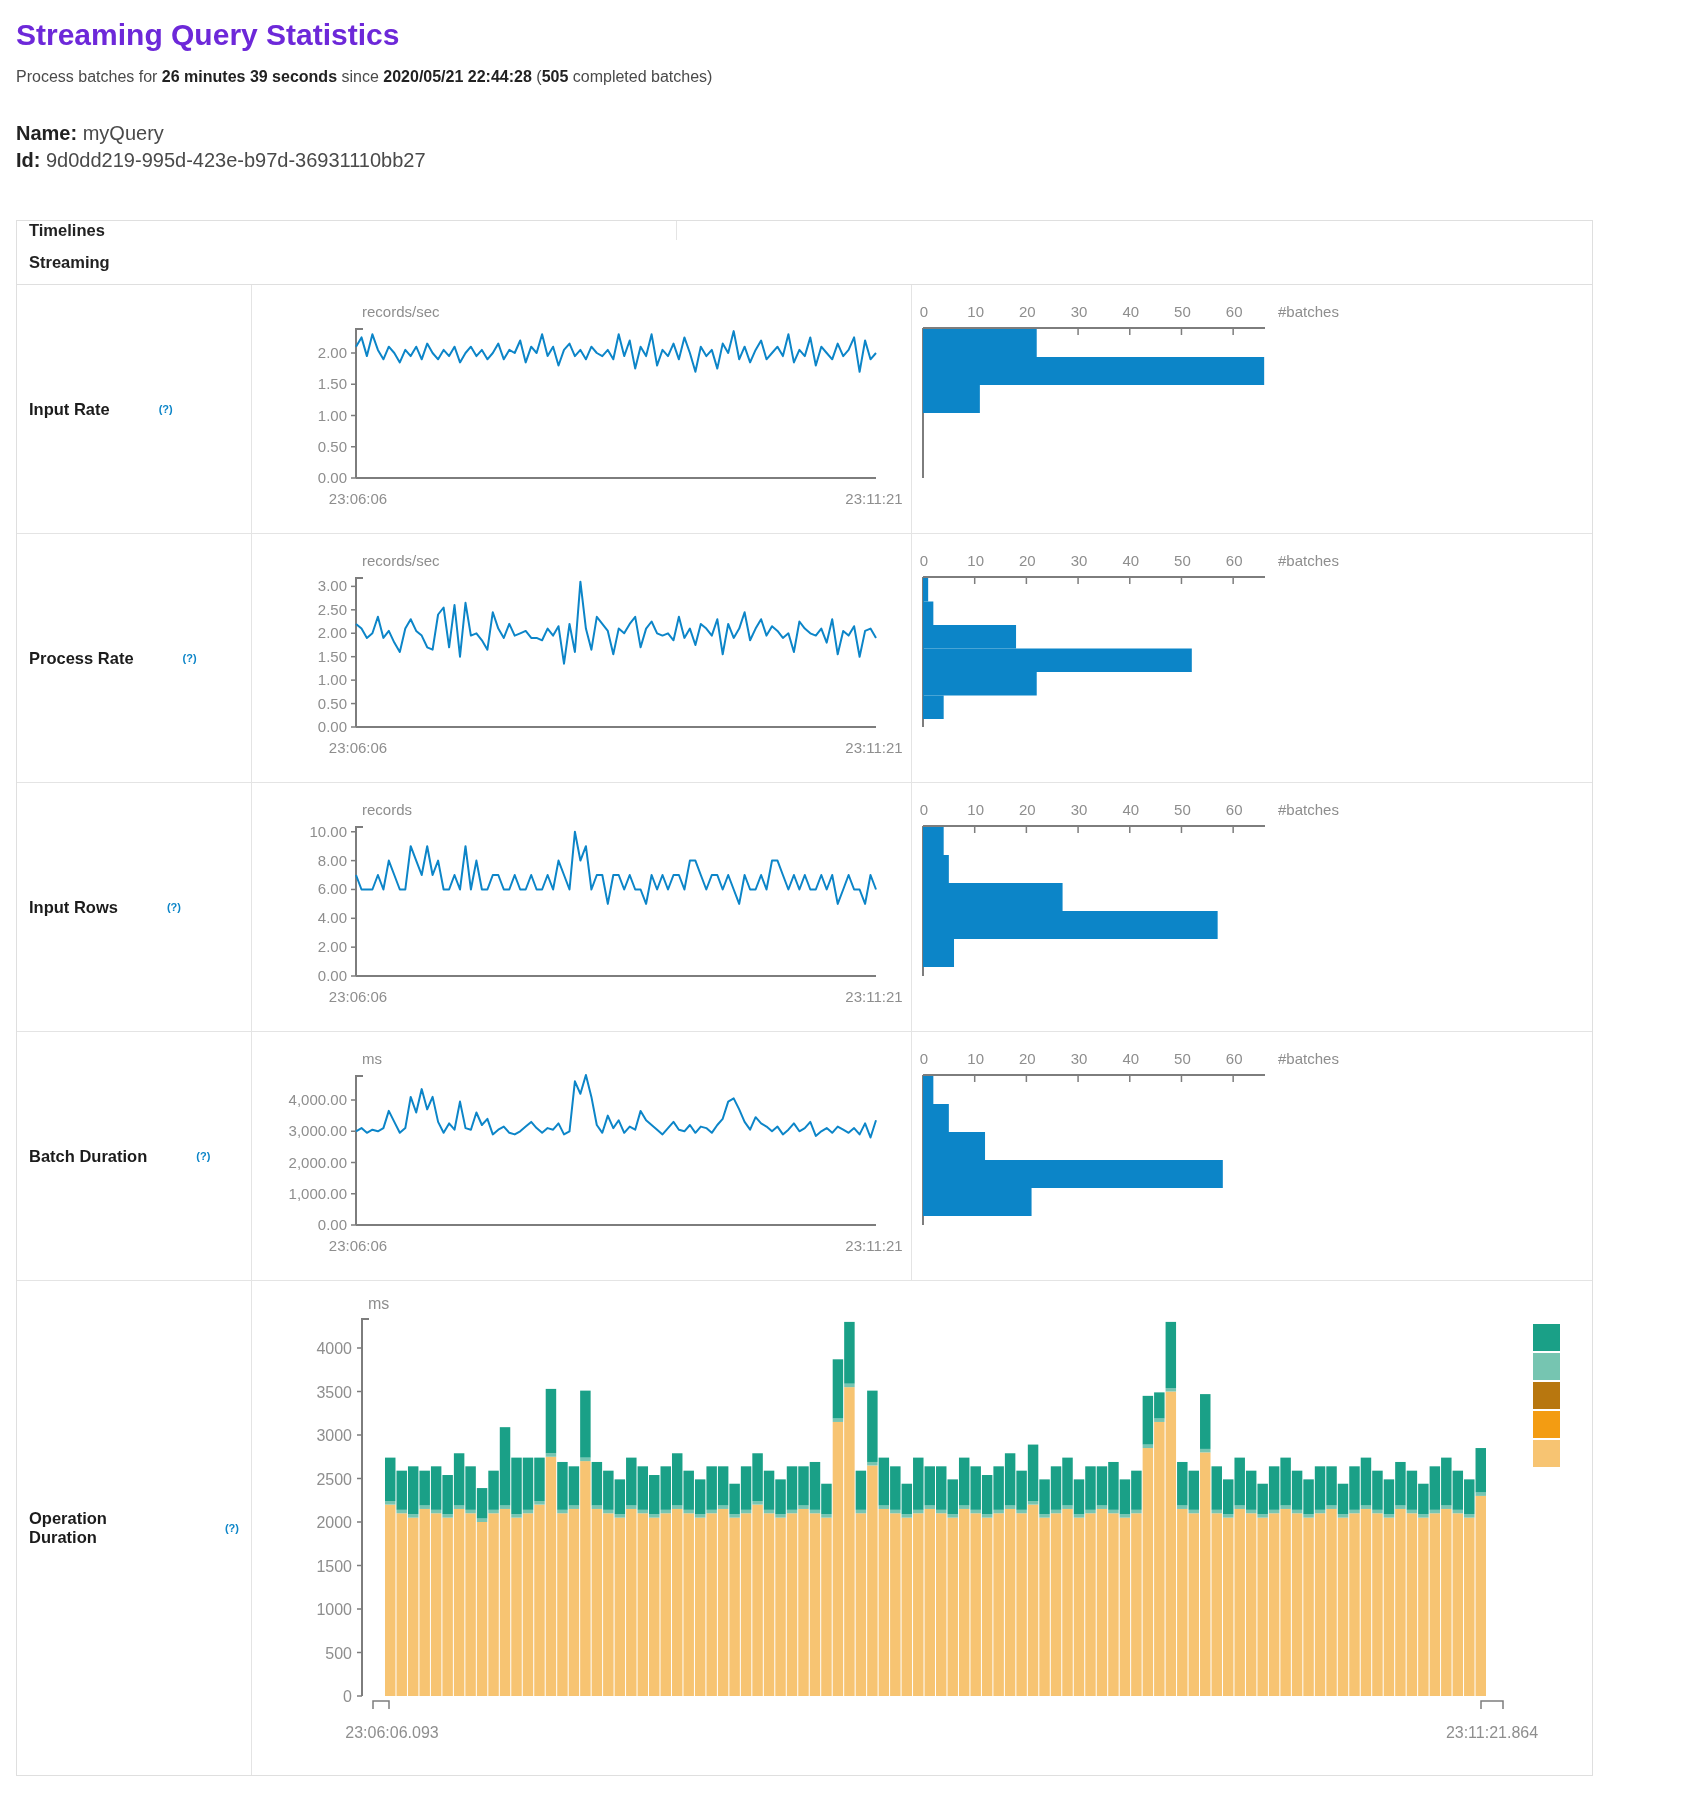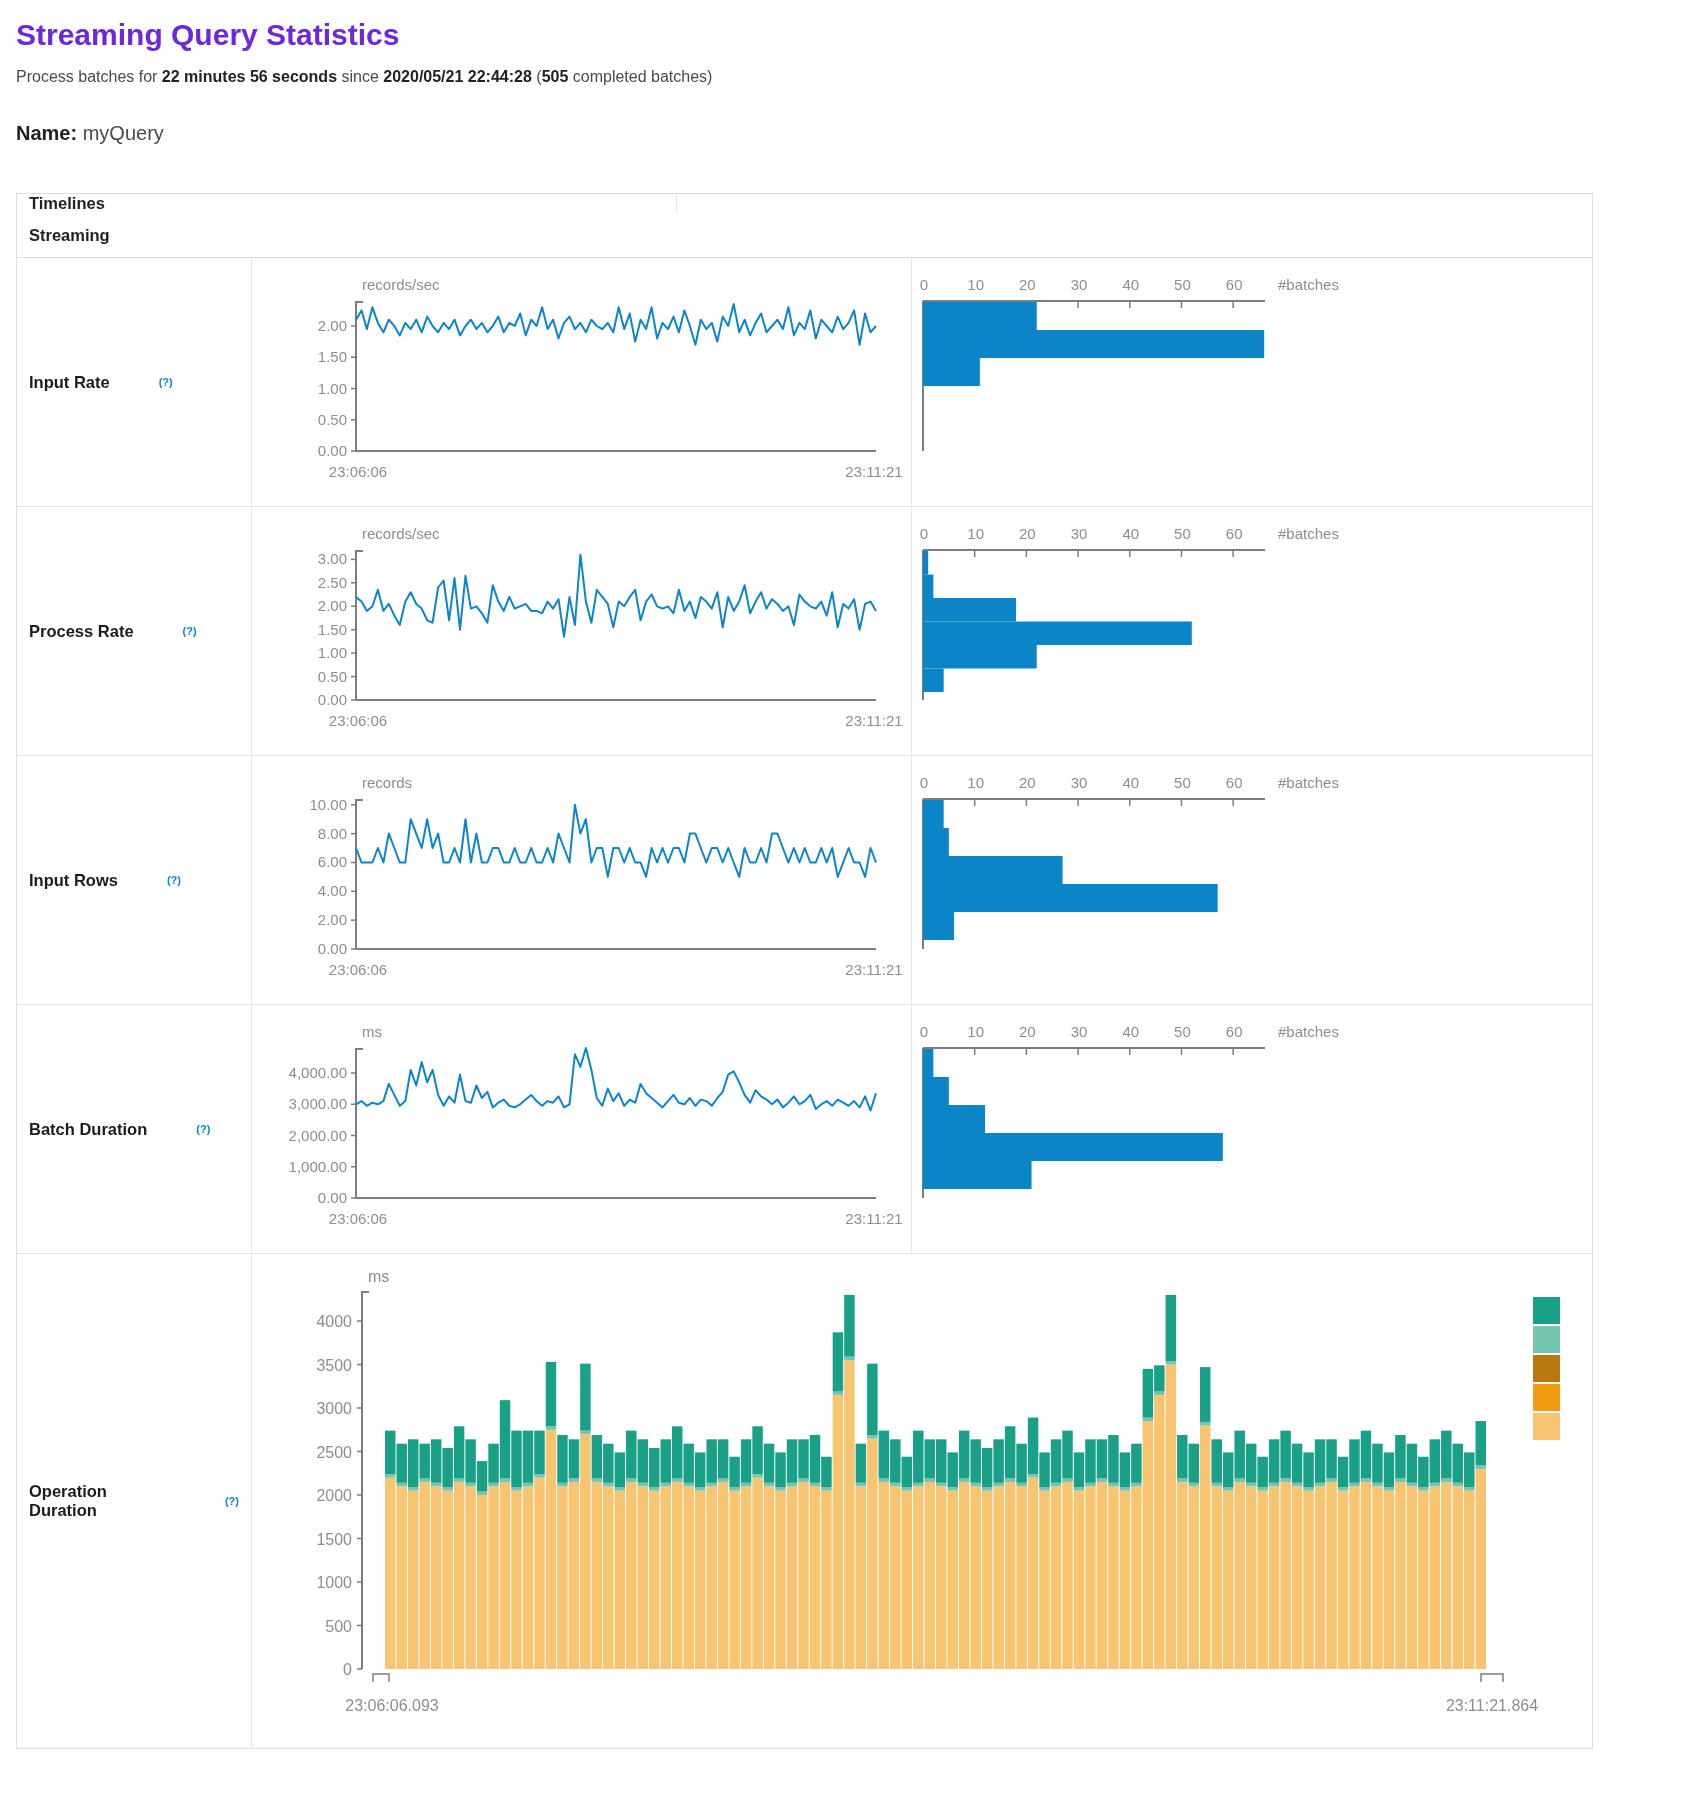--- a/index.html
+++ b/index.html
@@ -22,24 +22,25 @@
   .chart-cell{position:relative;overflow:visible;}
   svg{display:block;font-family:"Liberation Sans",sans-serif;}
   svg text{font-family:"Liberation Sans",sans-serif;}
 </style>
 </head>
 <body>
 
 <div class="wrap">
   <h1>Streaming Query Statistics</h1>
 
-  <p class="subtitle"><span>Process batches for </span><b>22 minutes 56 seconds</b><span> since </span><b>2020/05/21 22:44:28</b><span> (</span><b>505</b><span> completed batches)</span></p>
+  <p class="subtitle"><span>Process batches for </span><b>26 minutes 39 seconds</b><span> since </span><b>2020/05/21 22:44:28</b><span> (</span><b>505</b><span> completed batches)</span></p>
 
   <div class="meta">
     <div><b>Name:</b> <span>myQuery</span></div>
+    <div><b>Id:</b> <span>9d0dd219-995d-423e-b97d-36931110bb27</span></div>
   </div>
 
   <div class="stats-table">
     <div class="thead">
       <div class="th col-label"></div>
       <div class="th col-time">Timelines</div>
       <div class="th col-hist">Streaming</div>
     </div>
 
     <div class="row">

